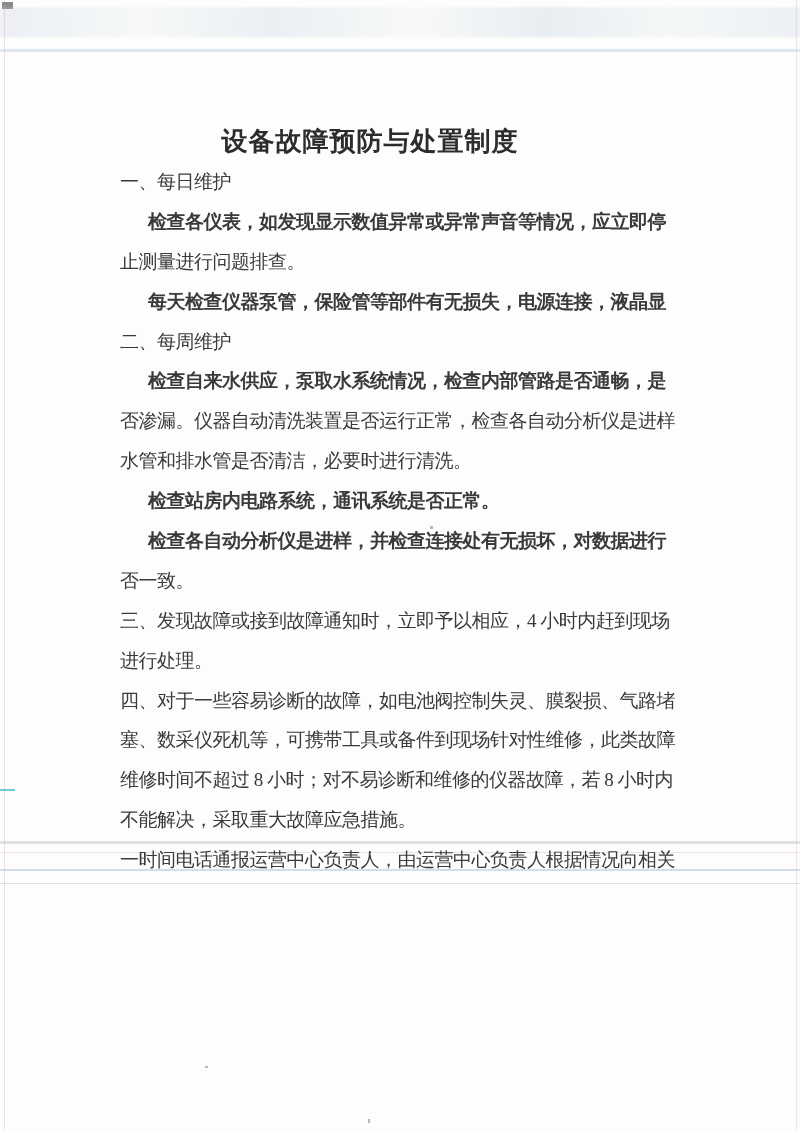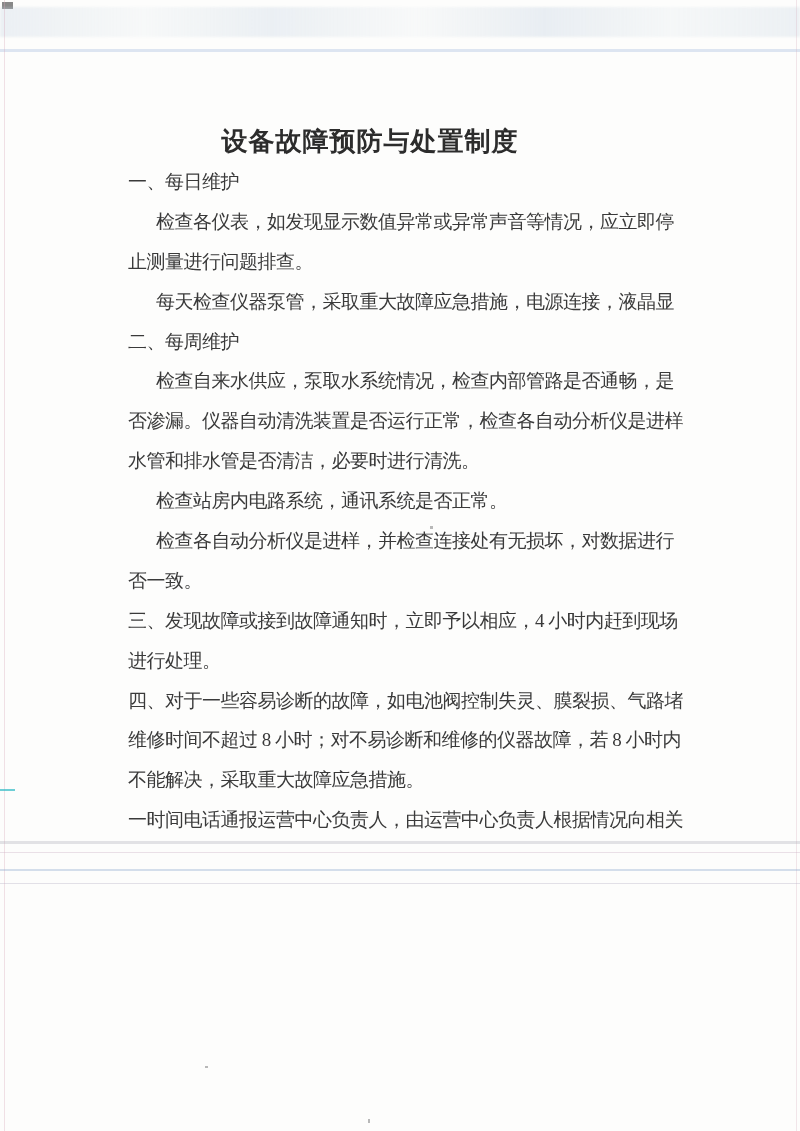--- a/index.html
+++ b/index.html
@@ -78,32 +78,32 @@
     left: 0; top: 124px;
     width: 740px;
     text-align: center;
     font-size: 26px;
     font-weight: bold;
     letter-spacing: 1px;
     color: #2c2c2c;
   }
   .body-text {
     position: absolute;
-    left: 128px; top: 162px;
+    left: 120px; top: 162px;
     width: 570px;
   }
   .line {
     height: 39.9px;
     line-height: 39.9px;
     font-size: 19px;
     letter-spacing: -0.5px;
     white-space: nowrap;
     color: #3a3a3a;
   }
-  .ind { padding-left: 28px; }
+  .ind { padding-left: 28px; font-weight: bold; }
 </style>
 </head>
 <body>
 
 <div class="page">
 
   <div class="corner-mark"></div>
   <div class="top-noise-band"></div>
   <div class="top-streak"></div>
   <div class="left-vline"></div>
@@ -116,29 +116,30 @@
   <div class="speck speck1"></div>
   <div class="speck speck2"></div>
   <div class="speck speck3"></div>
 
   <div class="doc-title">设备故障预防与处置制度</div>
 
   <div class="body-text">
     <div class="line">一、每日维护</div>
     <div class="line ind">检查各仪表，如发现显示数值异常或异常声音等情况，应立即停</div>
     <div class="line">止测量进行问题排查。</div>
-    <div class="line ind">每天检查仪器泵管，采取重大故障应急措施，电源连接，液晶显</div>
+    <div class="line ind">每天检查仪器泵管，保险管等部件有无损失，电源连接，液晶显</div>
     <div class="line">二、每周维护</div>
     <div class="line ind">检查自来水供应，泵取水系统情况，检查内部管路是否通畅，是</div>
     <div class="line">否渗漏。仪器自动清洗装置是否运行正常，检查各自动分析仪是进样</div>
     <div class="line">水管和排水管是否清洁，必要时进行清洗。</div>
     <div class="line ind">检查站房内电路系统，通讯系统是否正常。</div>
     <div class="line ind">检查各自动分析仪是进样，并检查连接处有无损坏，对数据进行</div>
     <div class="line">否一致。</div>
     <div class="line">三、发现故障或接到故障通知时，立即予以相应，4 小时内赶到现场</div>
     <div class="line">进行处理。</div>
     <div class="line">四、对于一些容易诊断的故障，如电池阀控制失灵、膜裂损、气路堵</div>
+    <div class="line">塞、数采仪死机等，可携带工具或备件到现场针对性维修，此类故障</div>
     <div class="line">维修时间不超过 8 小时；对不易诊断和维修的仪器故障，若 8 小时内</div>
     <div class="line">不能解决，采取重大故障应急措施。</div>
     <div class="line">一时间电话通报运营中心负责人，由运营中心负责人根据情况向相关</div>
   </div>
 
 </div>
 
 </body></html>

